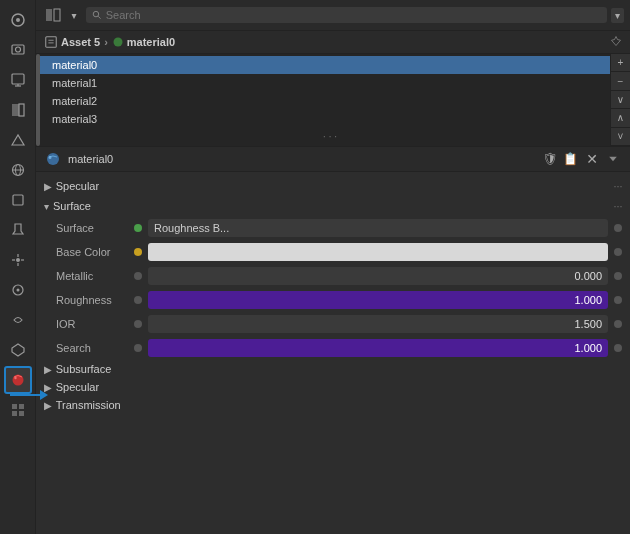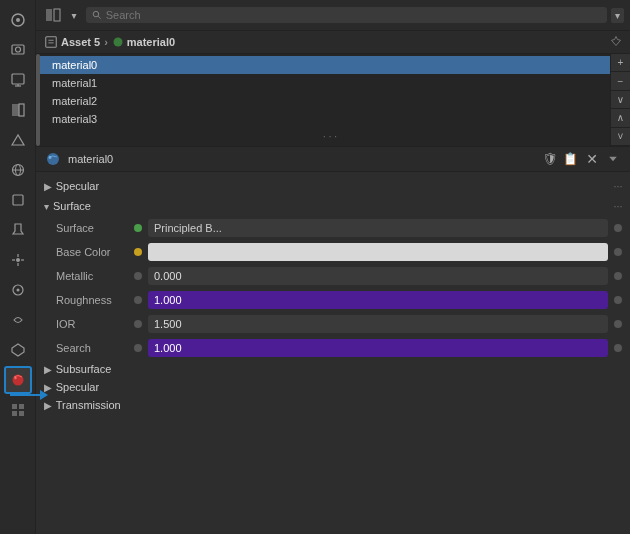--- a/index.html
+++ b/index.html
@@ -298,21 +298,21 @@
     .prop-value.white-bg {
       background: #d0d0d0;
       color: #333;
     }
     .prop-value.highlight {
       background: #4c1d95;
       color: #fff;
     }
     .prop-value-text {
       flex: 1;
-      text-align: left;
+      text-align: right;
     }
     .prop-end-dot {
       width: 8px;
       height: 8px;
       border-radius: 50%;
       background: #555;
       flex-shrink: 0;
     }
     .surface-label {
       flex: 1;
@@ -543,21 +543,21 @@
       <div class="section-header">
         <span class="section-toggle">▾</span>
         <span>Surface</span>
         <span class="section-dots">···</span>
       </div>
 
       <div class="prop-row">
         <span class="prop-label">Surface</span>
         <span class="prop-dot green"></span>
         <div class="surface-label">
-          <span>Principled B...</span>
+          <span>Roughness B...</span>
         </div>
         <div class="prop-end-dot"></div>
       </div>
 
       <div class="prop-row">
         <span class="prop-label">Base Color</span>
         <span class="prop-dot yellow"></span>
         <div class="prop-value white-bg" style="background:#d8d8d8;">
           <span class="prop-value-text"></span>
         </div>

